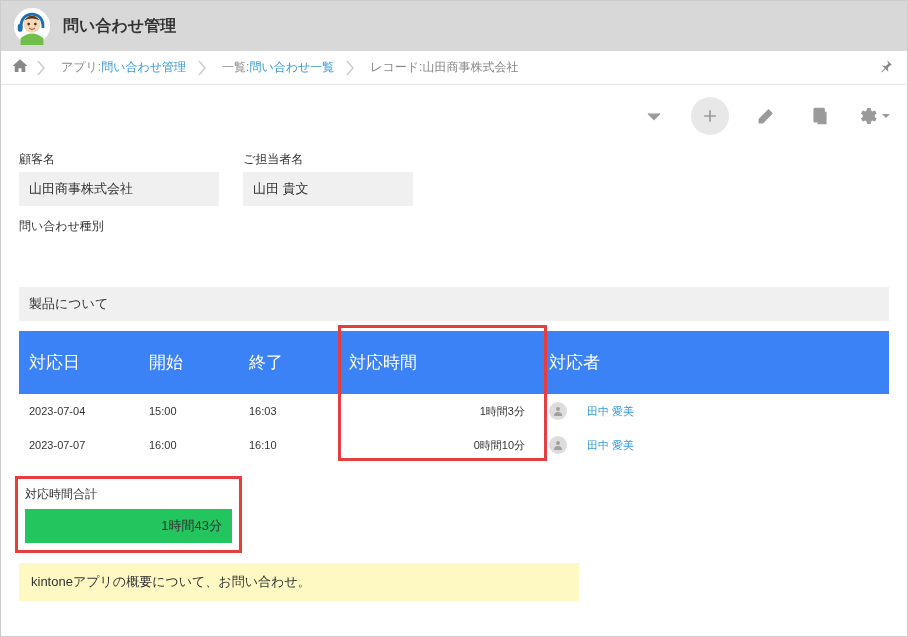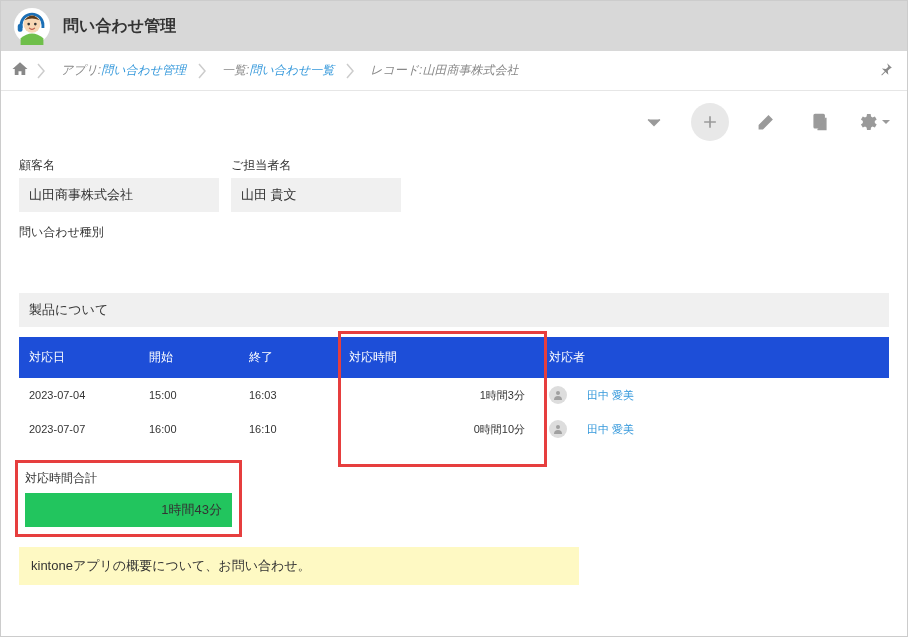--- a/index.html
+++ b/index.html
@@ -25,28 +25,27 @@
     .app-avatar {
       width: 38px; height: 38px;
     }
     .app-title {
       font-size: 16px;
       font-weight: bold;
       color: #333;
     }
     
     .breadcrumb-bar {
-      height: 40px;
+      height: 34px;
       border-bottom: 1px solid #e6e6e6;
       display: flex;
       align-items: center;
       padding: 0 10px;
       gap: 4px;
       position: relative;
-      font-style: italic;
     }
     .home-icon {
       width: 18px; height: 18px;
       fill: #888;
       margin-right: 4px;
     }
     .crumb {
       display: flex;
       align-items: center;
       color: #888;
@@ -87,21 +86,21 @@
     .tb-icon.add svg { stroke-width: 2; }
     .tb-gear-group { display: flex; align-items: center; gap: 2px; color: #9a9a9a; }
     .tb-gear-group svg:first-child { width: 22px; height: 22px; }
     .tb-gear-group svg:last-child { width: 10px; height: 10px; fill:#9a9a9a; }
     
     .content {
       padding: 4px 18px 20px;
     }
     .field-row {
       display: flex;
-      gap: 12px;
+      gap: 24px;
       margin-bottom: 12px;
     }
     .field {
       display: flex;
       flex-direction: column;
       gap: 4px;
     }
     .field-label {
       font-size: 12px;
       color: #333;
@@ -117,26 +116,26 @@
     .tbl-wrap {
       margin-top: 6px;
       position: relative;
     }
     .tbl {
       width: 100%;
       border-collapse: collapse;
       table-layout: fixed;
     }
     .tbl th {
-      background: #1d4ed8;
+      background: #3b82f6;
       color: #fff;
       text-align: left;
       font-weight: normal;
-      padding: 12px 10px;
-      font-size: 12px;
+      padding: 20px 10px;
+      font-size: 17px;
     }
     .tbl td {
       padding: 8px 10px;
       font-size: 11px;
       vertical-align: middle;
     }
     .tbl th.col-date, .tbl td.col-date { width: 120px; }
     .tbl th.col-time, .tbl td.col-time { width: 100px; }
     .tbl th.col-dur, .tbl td.col-dur { width: 200px; text-align: right; padding-right: 14px; }
     .tbl th.col-dur { text-align: left; }

